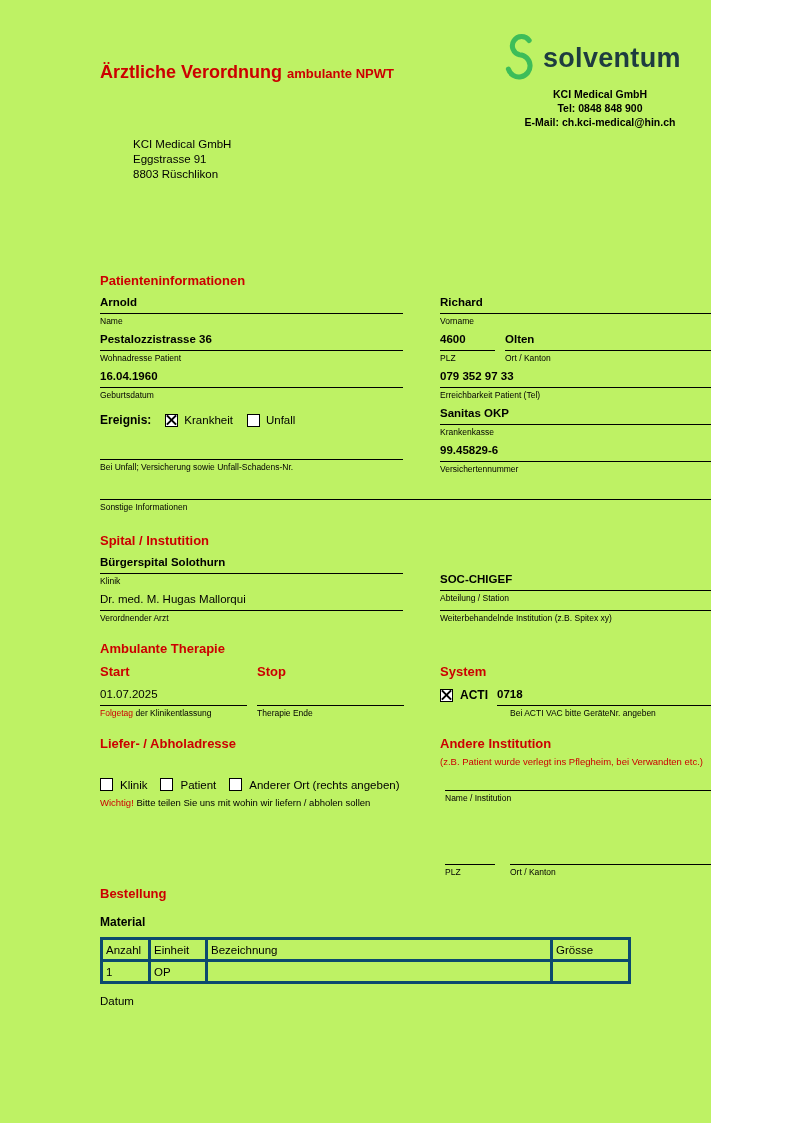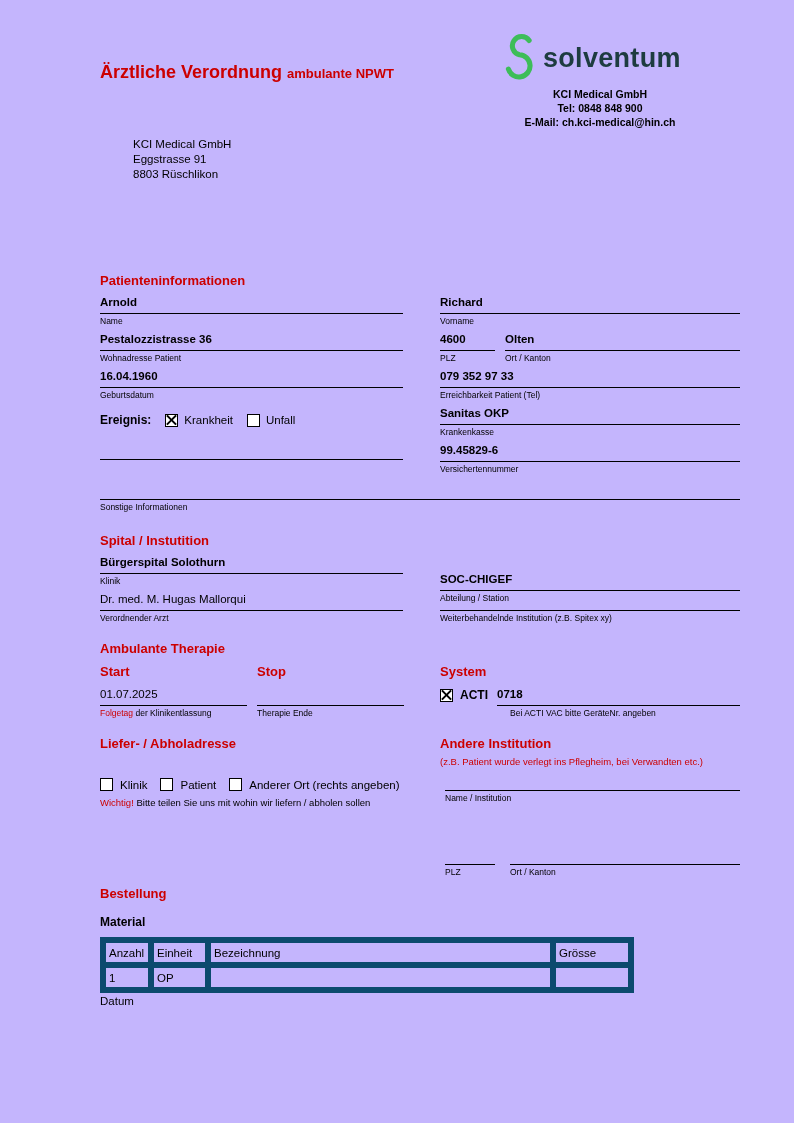--- a/index.html
+++ b/index.html
@@ -1,17 +1,17 @@
 <!DOCTYPE html>
 <html><head>
 <meta charset="utf-8">
 <style>
   html,body{margin:0;padding:0;background:#fff;}
   .page{
-    position:relative;width:794px;height:1123px;background:#c4b5fd;color:#000;
+    position:relative;width:711px;height:1123px;background:#bef264;color:#000;
     font-family:"Liberation Sans", sans-serif;overflow:hidden;
   }
   .abs{position:absolute;}
   .red{color:#cc0000;}
 
   
   .title{font-size:18px;font-weight:bold;color:#cc0000;white-space:nowrap;}
   .subtitle{font-size:13px;font-weight:bold;color:#cc0000;margin-left:5px;}
   .logo{display:flex;align-items:center;gap:8px;}
   .brand{font-size:27px;font-weight:600;color:#1e3c40;letter-spacing:0.3px;}
@@ -37,21 +37,21 @@
     content:"";position:absolute;left:-1px;top:4.5px;width:13px;height:2px;background:#000;
   }
   .cb.checked::before{transform:rotate(45deg);}
   .cb.checked::after{transform:rotate(-45deg);}
 
   .note-small{font-size:9.5px;line-height:12px;white-space:nowrap;}
 
   
   table.mat{border-collapse:collapse;table-layout:fixed;}
   table.mat td{
-    border:6px solid #0c4a6e;font-size:11.5px;height:17px;padding:1px 3px;
+    border:3px solid #0c4a6e;font-size:11.5px;height:17px;padding:1px 3px;
     vertical-align:middle;overflow:hidden;white-space:nowrap;
   }
   table.mat tr.hdr td{border-bottom:2px solid #000;}
 </style>
 </head>
 <body>
 
 <div class="page">
 
   <div class="abs" style="left:100px;top:62px;display:flex;align-items:baseline;">
@@ -121,20 +121,21 @@
     <span style="margin-left:6px;">Unfall</span>
   </div>
 
   <div class="abs field" style="left:440px;top:406px;width:300px;">
     <span class="value">Sanitas OKP</span>
     <span class="label">Krankenkasse</span>
   </div>
 
   <div class="abs field" style="left:100px;top:441px;width:303px;">
     <span class="value"></span>
+    <span class="label">Bei Unfall; Versicherung sowie Unfall-Schadens-Nr.</span>
   </div>
   <div class="abs field" style="left:440px;top:443px;width:300px;">
     <span class="value">99.45829-6</span>
     <span class="label">Versichertennummer</span>
   </div>
 
   <div class="abs field" style="left:100px;top:481px;width:640px;">
     <span class="value"></span>
     <span class="label">Sonstige Informationen</span>
   </div>

